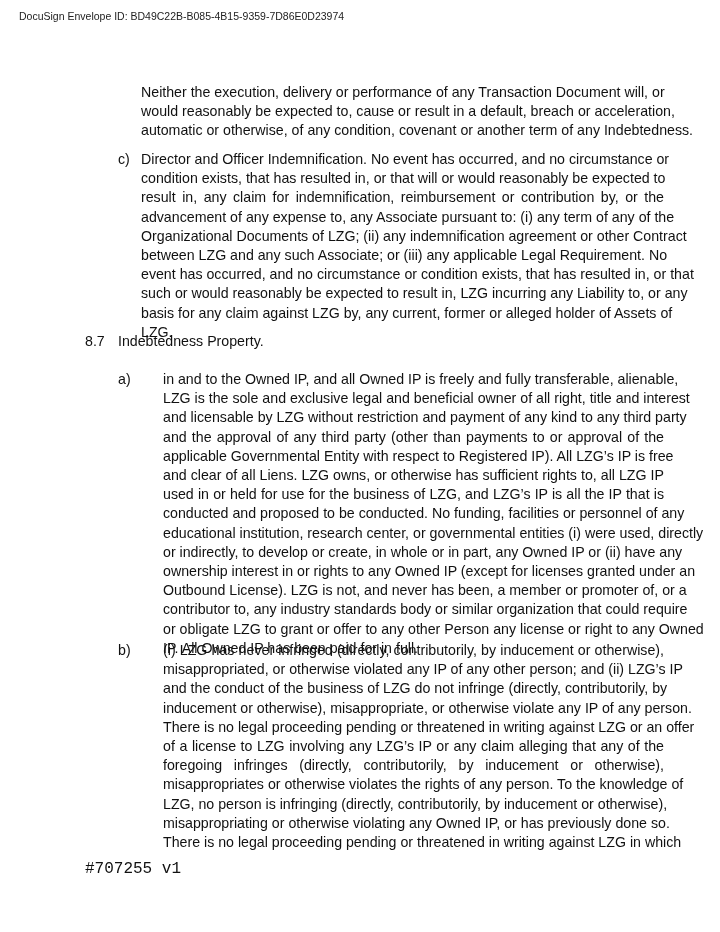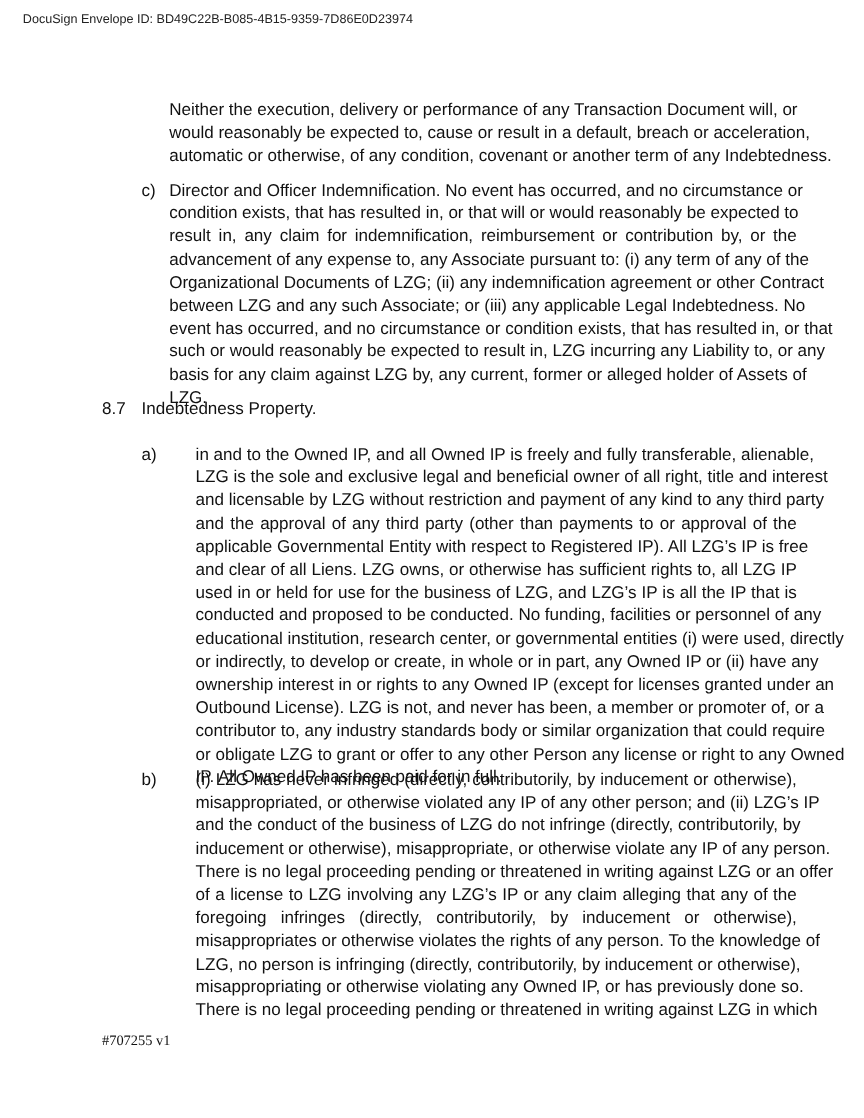--- a/index.html
+++ b/index.html
@@ -10,21 +10,21 @@
   .p1 { left: 141px; top: 83px; width: 523px; }
   .label { position: absolute; }
   .lc { left: 118px; top: 150px; }
   .pc { left: 141px; top: 150px; width: 523px; }
   .l87 { left: 85px; top: 332px; }
   .h87 { left: 118px; top: 332px; }
   .la { left: 118px; top: 370px; }
   .pa { left: 163px; top: 370px; width: 501px; }
   .lb { left: 118px; top: 641px; }
   .pb { left: 163px; top: 641px; width: 501px; }
-  .footer { position: absolute; left: 85px; top: 860px; font-family: Liberation Serif, serif; font-size: 12px; }
+  .footer { position: absolute; left: 85px; top: 860px; font-family: Liberation Mono, monospace; font-size: 16px; }
   .line { display: block; text-align: justify; text-align-last: justify; white-space: nowrap; }
   .line.last { text-align-last: left; }
 </style>
 </head>
 <body>
 
 <div class="envelope">DocuSign Envelope ID: BD49C22B-B085-4B15-9359-7D86E0D23974</div>
 
 <div class="para serif p1">
     <span class="line">Neither the execution, delivery or performance of any Transaction Document will, or</span>
@@ -32,21 +32,21 @@
     <span class="line last">automatic or otherwise, of any condition, covenant or another term of any Indebtedness.</span>
   </div>
 
 <div class="label serif lc">c)</div>
 <div class="para serif pc">
     <span class="line">Director and Officer Indemnification. No event has occurred, and no circumstance or</span>
     <span class="line">condition exists, that has resulted in, or that will or would reasonably be expected to</span>
     <span class="line">result in, any claim for indemnification, reimbursement or contribution by, or the</span>
     <span class="line">advancement of any expense to, any Associate pursuant to: (i) any term of any of the</span>
     <span class="line">Organizational Documents of LZG; (ii) any indemnification agreement or other Contract</span>
-    <span class="line">between LZG and any such Associate; or (iii) any applicable Legal Indebtedness.  No</span>
+    <span class="line">between LZG and any such Associate; or (iii) any applicable Legal Requirement.  No</span>
     <span class="line">event has occurred, and no circumstance or condition exists, that has resulted in, or that</span>
     <span class="line">such or would reasonably be expected to result in, LZG incurring any Liability to, or any</span>
     <span class="line">basis for any claim against LZG by, any current, former or alleged holder of Assets of</span>
     <span class="line last">LZG.</span>
   </div>
 
 <div class="label serif l87">8.7</div>
 <div class="label serif h87">Indebtedness Property.</div>
 
 <div class="label serif la">a)</div>

